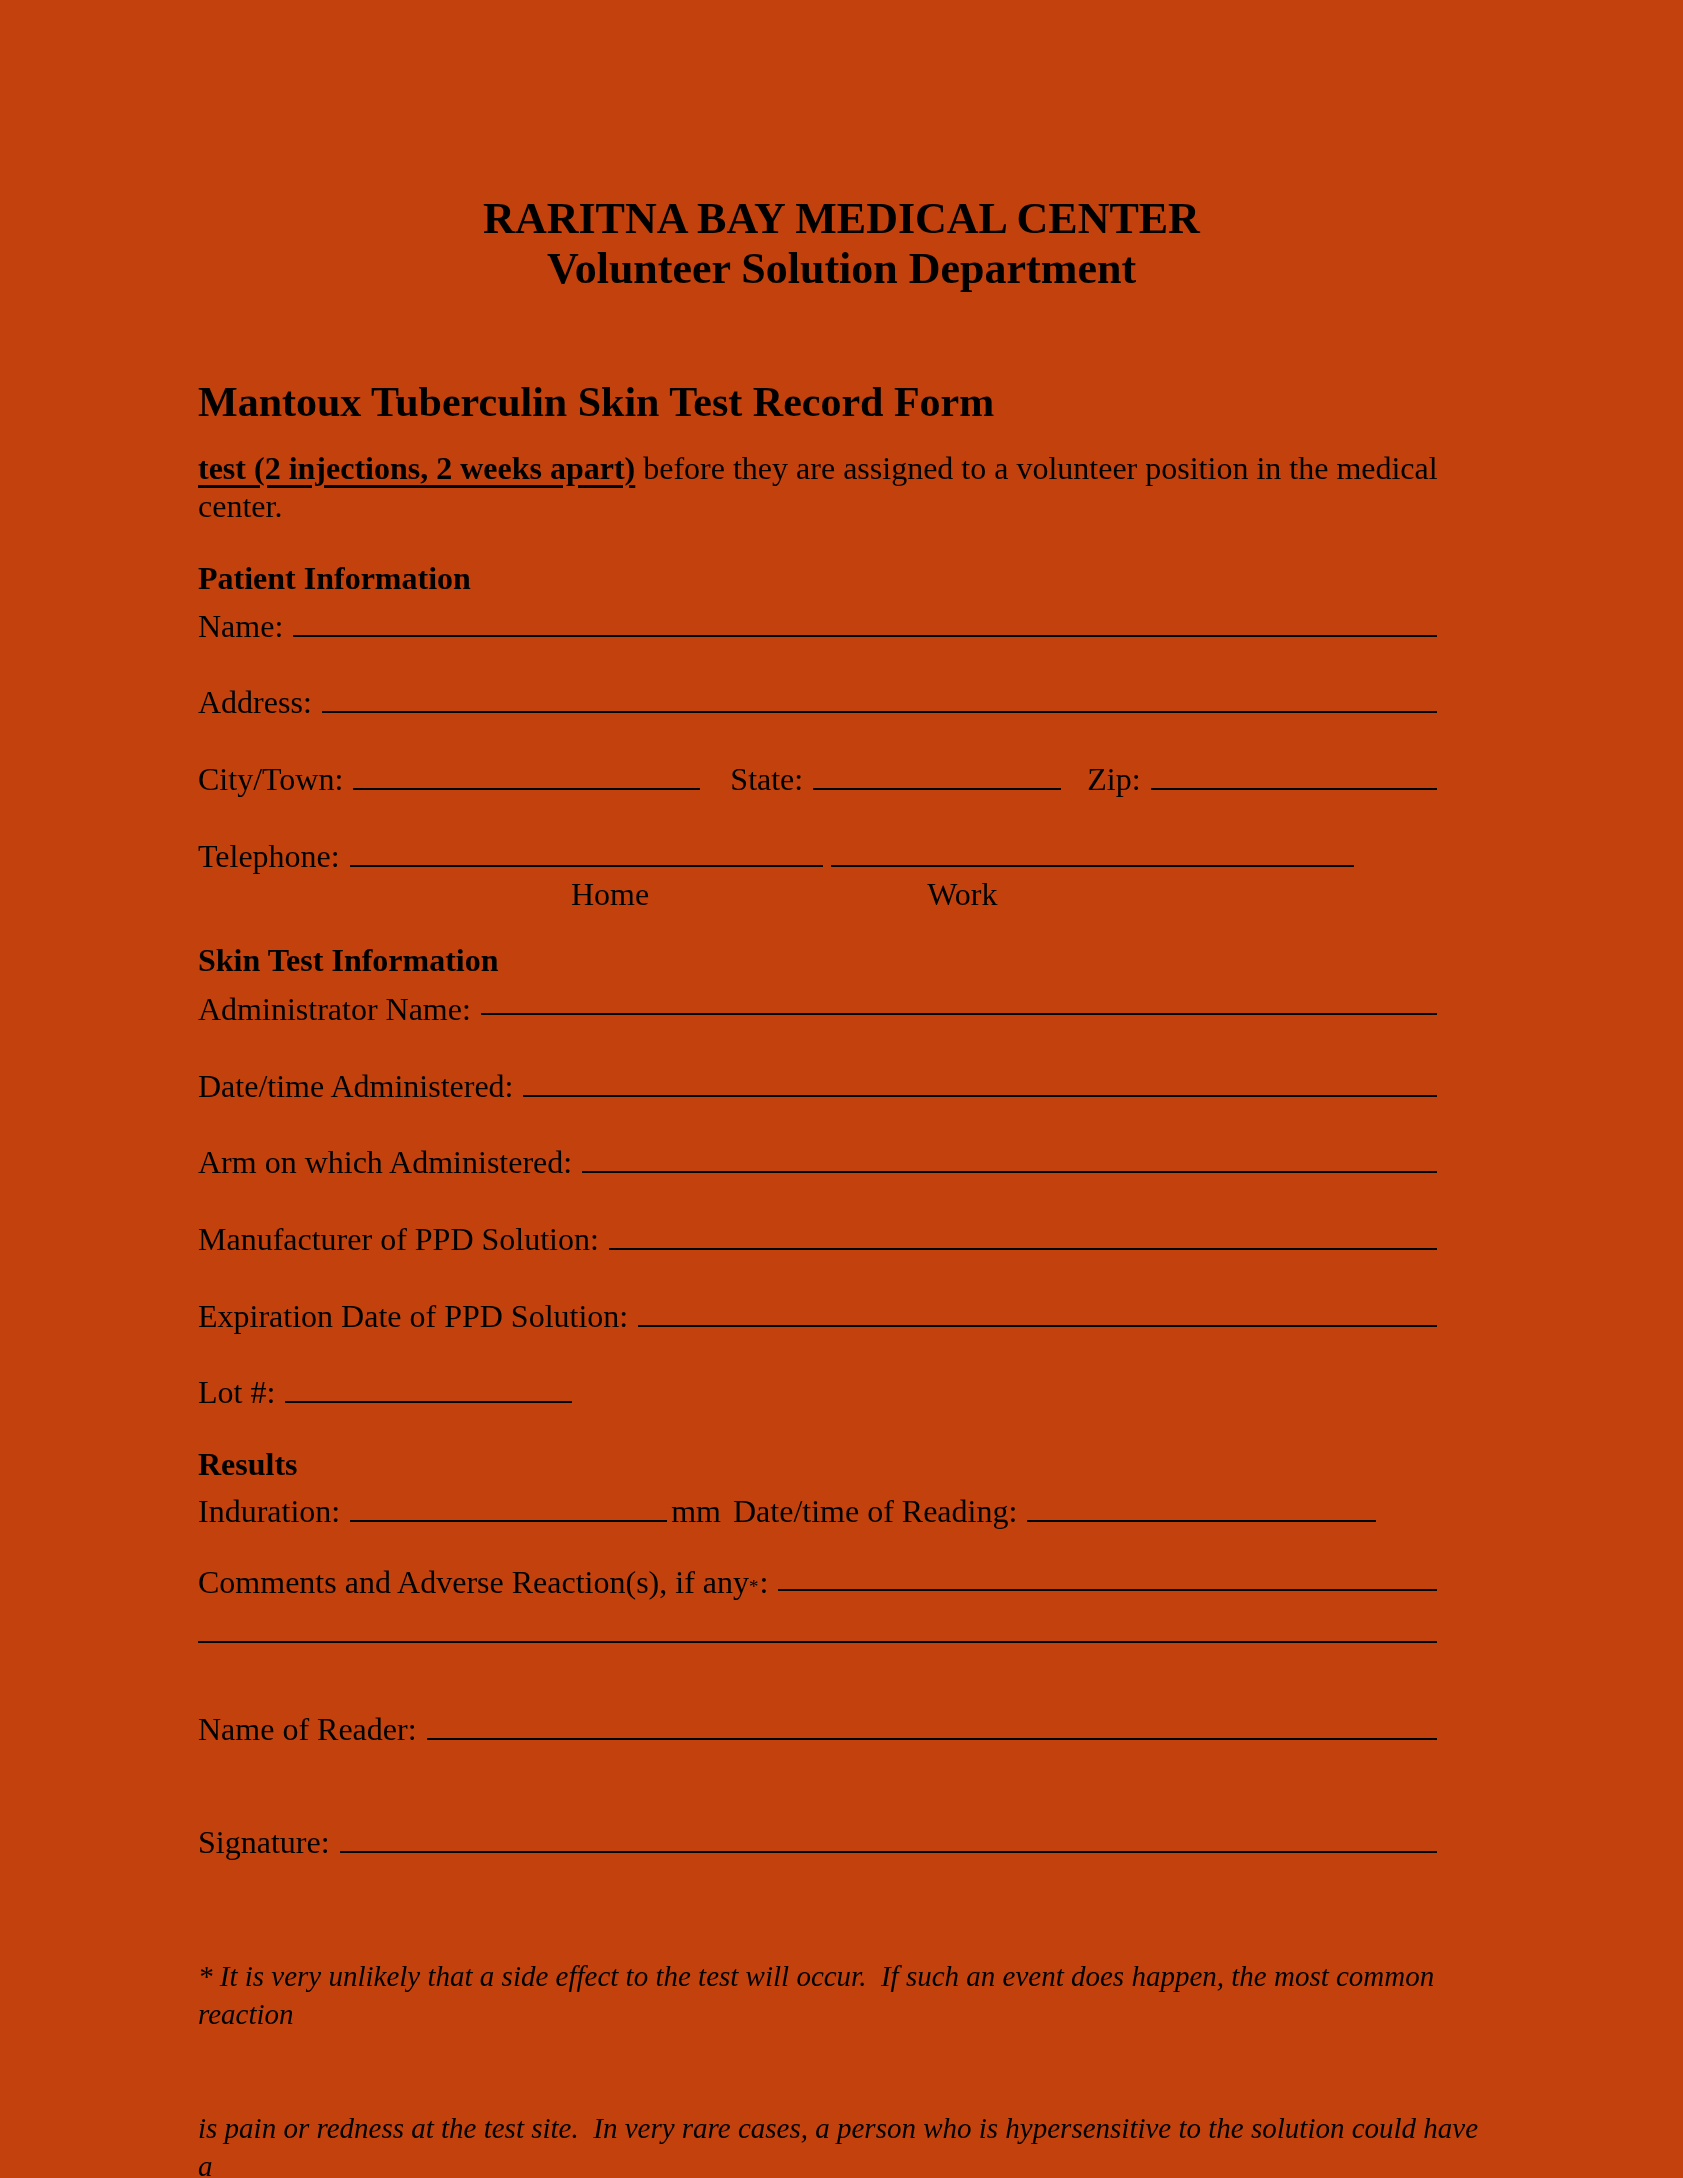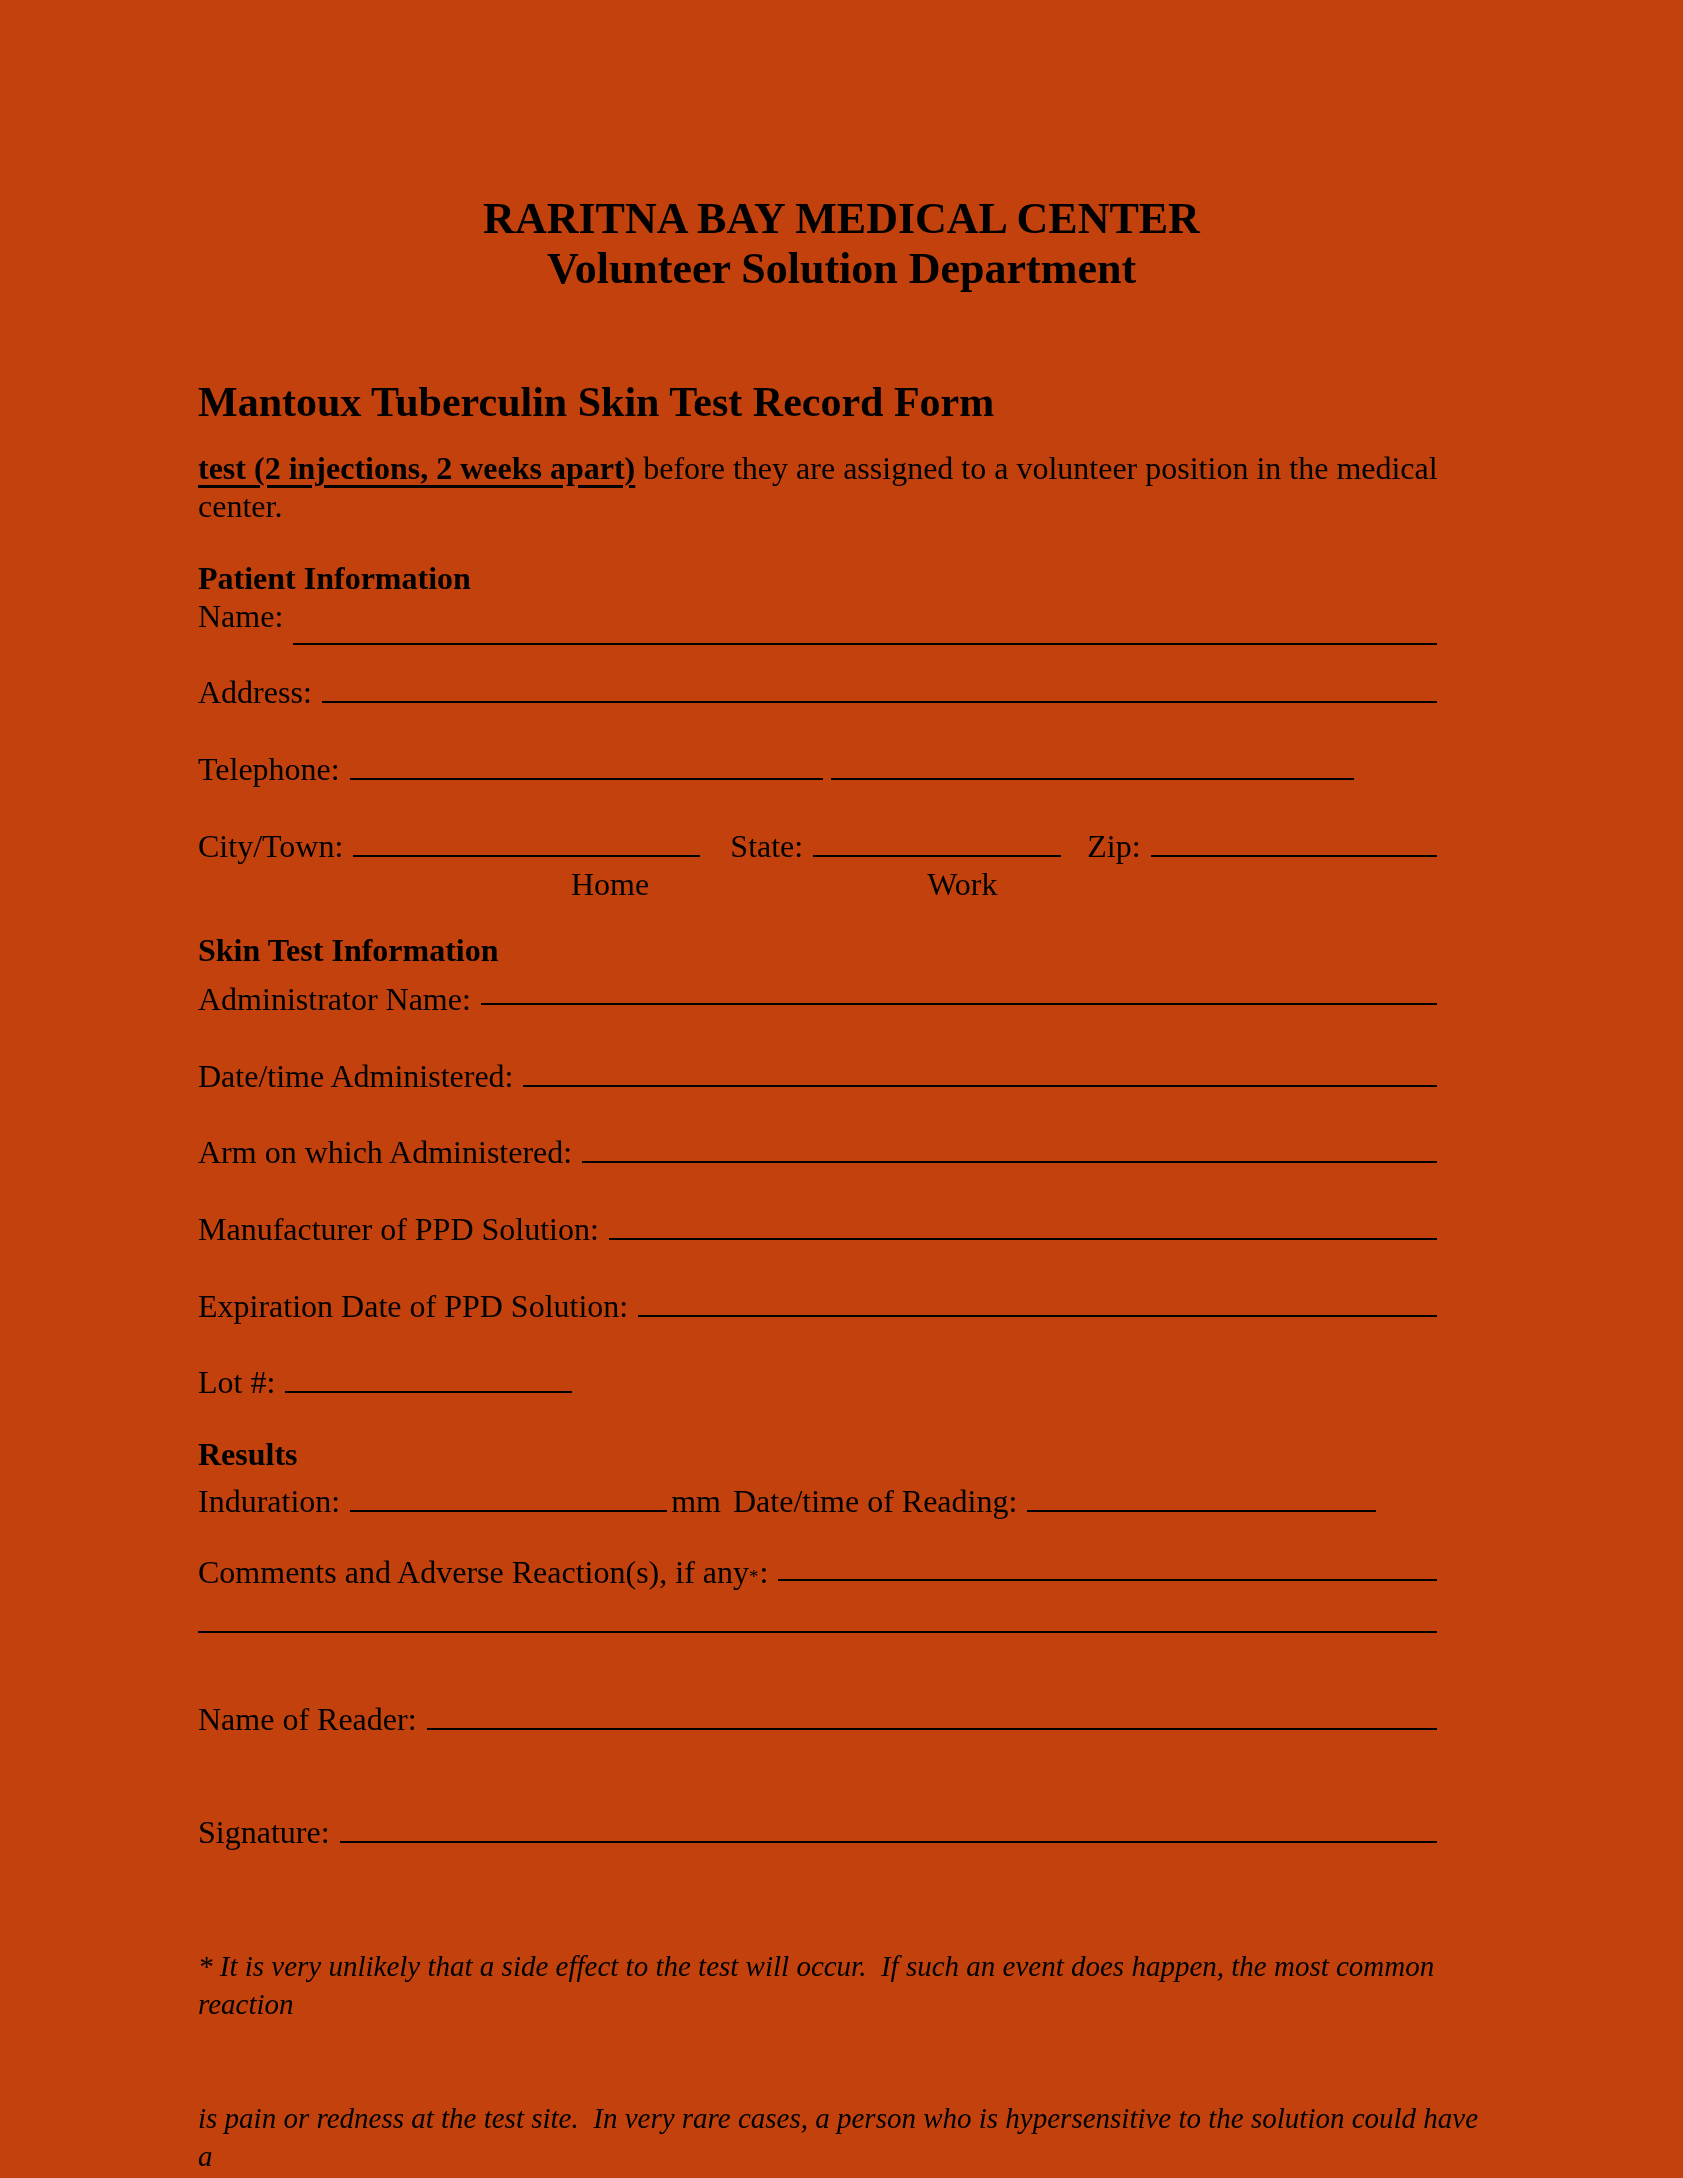--- a/index.html
+++ b/index.html
@@ -51,21 +51,21 @@
   .mr110 { margin-right: 109px; }
   .mr132 { margin-right: 131px; }
   .ml4  { margin-left: 4px; }
   .ml8  { margin-left: 8px; }
   .ml12 { margin-left: 12px; }
   .ml26 { margin-left: 26px; }
   .ml30 { margin-left: 30px; }
 
   .mt3  { margin-top: 3px; }
   .mt9  { margin-top: 9px; }
-  .mt10 { margin-top: 0; align-items: flex-end; }
+  .mt10 { margin-top: 10px; }
   .mt11 { margin-top: 11px; align-items: center; }
   .mt28 { margin-top: 28px; }
   .mt31 { margin-top: 31px; }
   .mt33 { margin-top: 33px; align-items: center; }
   .mt34 { margin-top: 34px; }
   .mt38 { margin-top: 38px; }
   .mt39 { margin-top: 39px; }
   .mt76 { margin-top: 75px; }
 
   .hw { display: flex; line-height: 38px; }
@@ -106,32 +106,32 @@
       <span class="lbl">Name:</span>
       <span class="line grow mr48"></span>
     </div>
 
     <div class="row mt38">
       <span class="lbl">Address:</span>
       <span class="line grow mr48"></span>
     </div>
 
     <div class="row mt39">
-      <span class="lbl">Telephone:</span>
-      <span class="line w478"></span>
-      <span class="line grow ml8 mr132"></span>
-    </div>
-
-    <div class="row mt39">
       <span class="lbl">City/Town:</span>
       <span class="line w350"></span>
       <span class="lbl ml30">State:</span>
       <span class="line w250"></span>
       <span class="lbl ml26">Zip:</span>
       <span class="line grow mr48"></span>
+    </div>
+
+    <div class="row mt39">
+      <span class="lbl">Telephone:</span>
+      <span class="line w478"></span>
+      <span class="line grow ml8 mr132"></span>
     </div>
 
     <div class="hw">
       <span class="home">Home</span>
       <span class="work">Work</span>
     </div>
 
     <div class="sec-heading mt28">Skin Test Information</div>
 
     <div class="row mt11">

